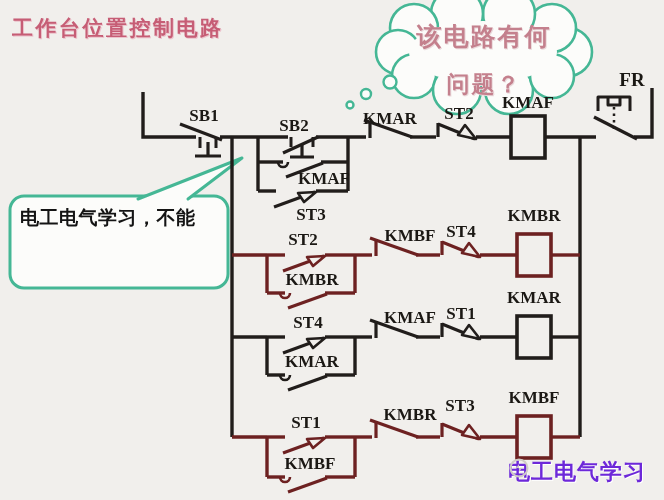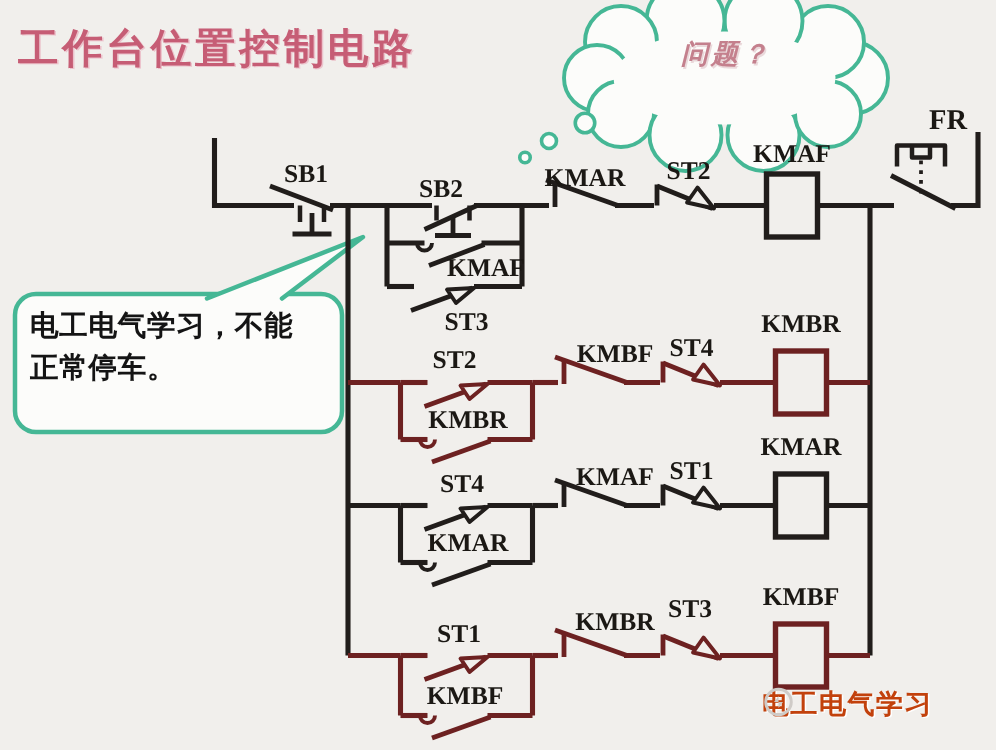--- a/index.html
+++ b/index.html
@@ -5,44 +5,44 @@
   html,body{margin:0;padding:0;}
   .stage{
     position:relative; width:664px; height:500px;
     background:#f1efec; overflow:hidden;
     font-family:"Liberation Serif", serif;
   }
   .stage svg{position:absolute;left:0;top:0;}
   .title{
     position:absolute; left:12px; top:14px;
     font-family:"Liberation Sans", sans-serif;
-    font-size:27px; font-weight:bold; letter-spacing:2.5px;
+    font-size:21px; font-weight:bold; letter-spacing:2.5px;
     color:#c65d75; text-shadow:1px 1px 0 #ecc3cc;
     white-space:nowrap;
   }
   .cloud-text{
     position:absolute; left:396px; top:20px; width:176px;
     text-align:center; color:#c4808d; font-weight:bold;
     text-shadow:1px 1px 0 #ead9db;
   }
   .cloud-line1{font-size:25px; letter-spacing:2px;}
-  .cloud-line2{font-size:18px; margin-top:4px; letter-spacing:2px;font-style:italic;}
+  .cloud-line2{font-size:23px; margin-top:16px; letter-spacing:2px;}
   .callout-text{
     position:absolute; left:20px; top:204px; width:200px;
     color:#141414; font-weight:bold; font-size:19px; line-height:28px;
     letter-spacing:0.5px; white-space:nowrap;
   }
   .watermark{
     position:absolute; left:508px; top:457px;
     display:flex; align-items:center; gap:7px;
   }
   .watermark .wm-text{
     font-family:"Liberation Sans", sans-serif;
-    font-size:18px; font-weight:bold; letter-spacing:1px;
-    color:#c2410c; text-shadow:1px 1px 0 #ffffff;
+    font-size:22px; font-weight:bold; letter-spacing:1px;
+    color:#6d28d9; text-shadow:1px 1px 0 #ffffff;
     white-space:nowrap;
   }
 </style>
 </head>
 <body>
 
 <div class="stage">
   <svg id="diagram" width="664" height="500" viewBox="0 0 664 500">
       <circle cx="568" cy="52" r="24" fill="#fcfcfa" stroke="#45b795" stroke-width="2.6"></circle>
       <circle cx="552" cy="28" r="24" fill="#fcfcfa" stroke="#45b795" stroke-width="2.6"></circle>
@@ -179,26 +179,26 @@
       <text x="534" y="221" text-anchor="middle" fill="#1b1814" font-family="&quot;Liberation Serif&quot;, serif" font-size="17" font-weight="bold">KMBR</text>
       <rect x="517" y="316" width="34" height="42" fill="none" stroke="#211d1b" stroke-width="3.6"></rect>
       <text x="534" y="303" text-anchor="middle" fill="#1b1814" font-family="&quot;Liberation Serif&quot;, serif" font-size="17" font-weight="bold">KMAR</text>
       <rect x="517" y="416" width="34" height="42" fill="none" stroke="#6d2121" stroke-width="3.6"></rect>
       <text x="534" y="403" text-anchor="middle" fill="#1b1814" font-family="&quot;Liberation Serif&quot;, serif" font-size="17" font-weight="bold">KMBF</text>
     </svg>
 
   <div class="title">工作台位置控制电路</div>
 
   <div class="cloud-text">
+    <div class="cloud-line1">该电路有何</div>
     <div class="cloud-line2">问题？</div>
   </div>
 
   <div class="callout-text">
     <div>电工电气学习，不能</div>
-    <div>正常停车。</div>
   </div>
 
   <div class="watermark">
     <svg width="22" height="22" viewBox="0 0 22 22">
       <circle cx="11" cy="11" r="8.5" fill="none" stroke="#cfcbc7" stroke-width="2"></circle>
       <path d="M8 11 L11 7 L11 11 L14 11 L11 15 L11 11 Z" fill="#cfcbc7"></path>
     </svg>
     <span class="wm-text">电工电气学习</span>
   </div>
 </div>

